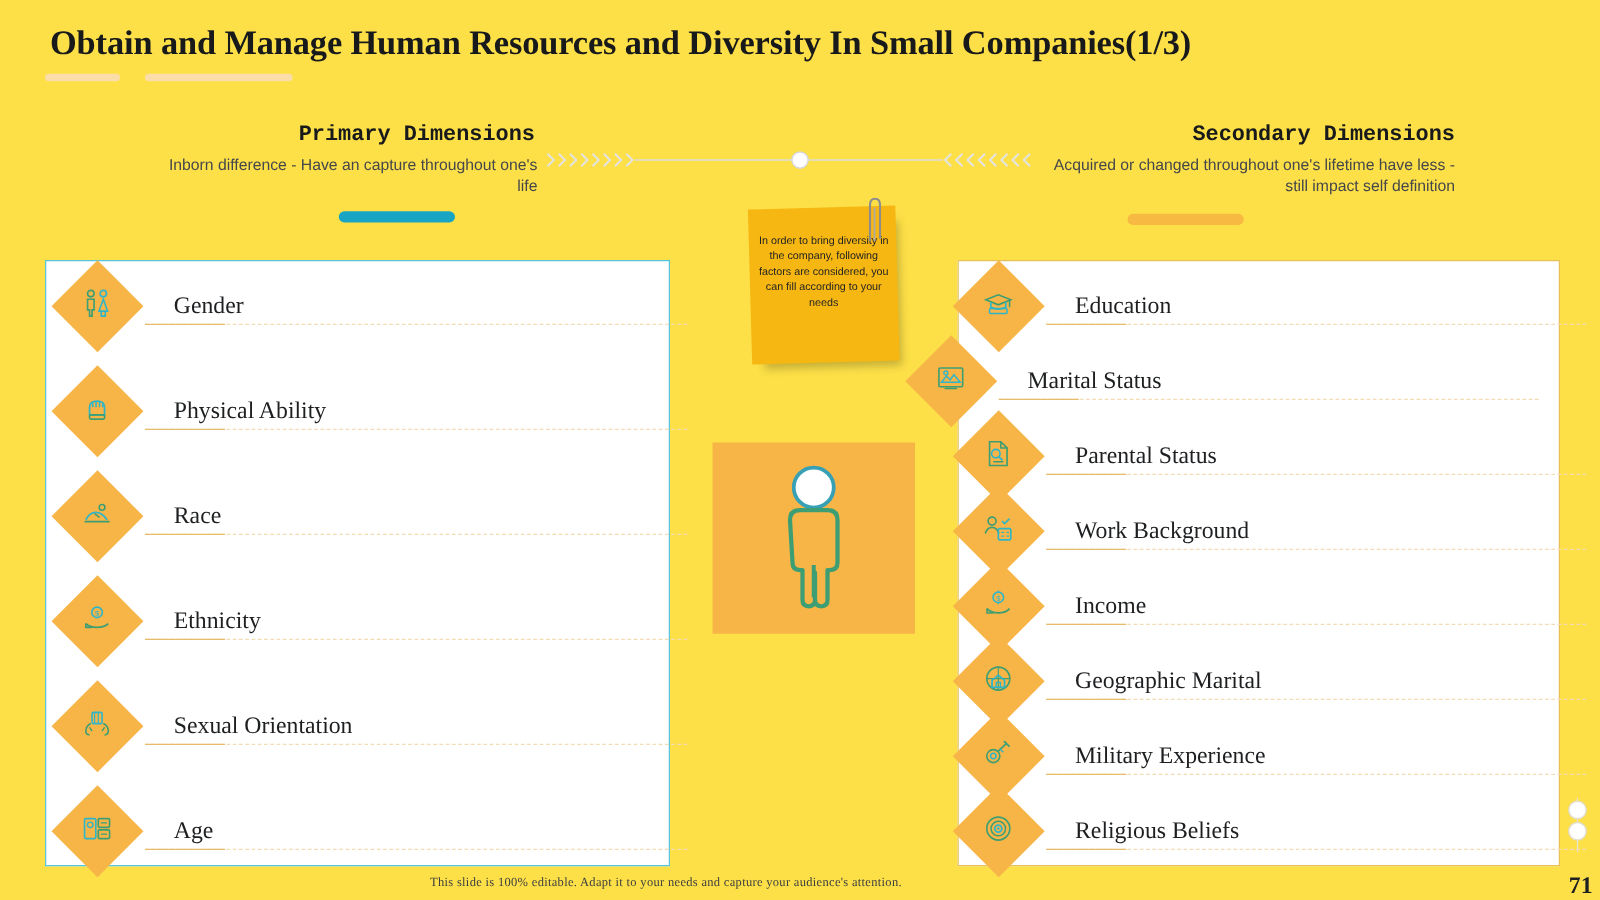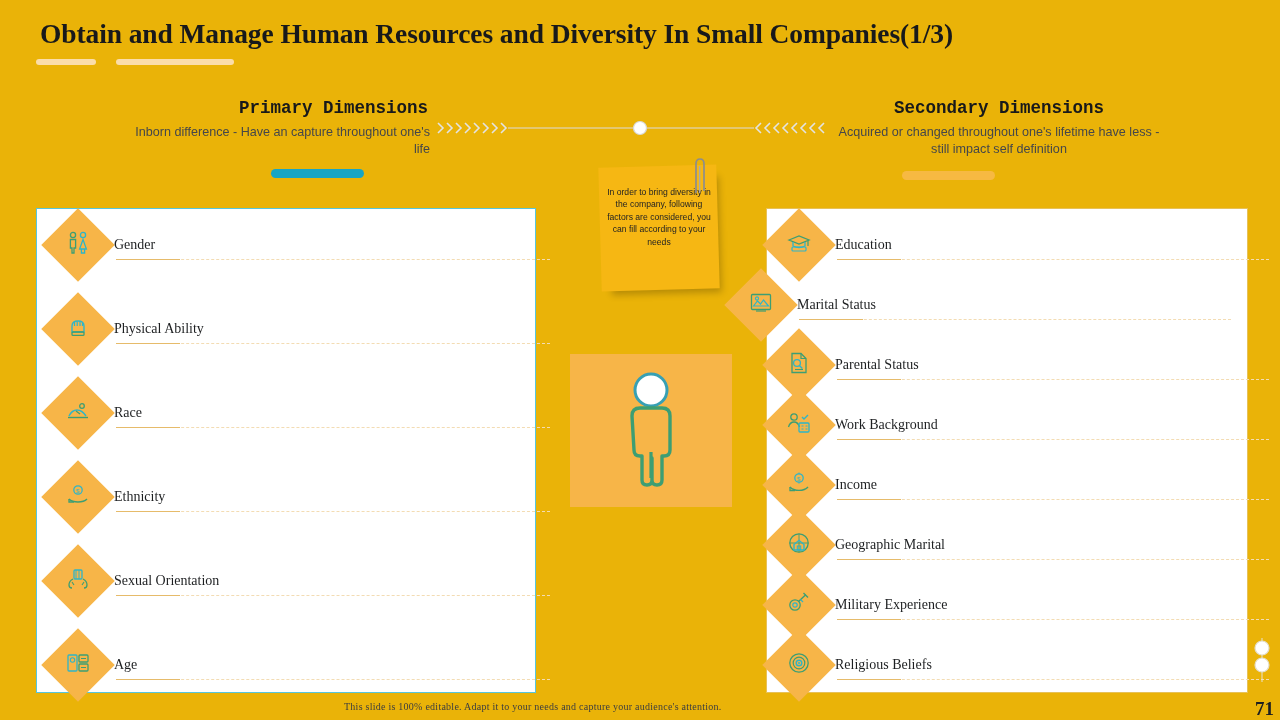--- a/index.html
+++ b/index.html
@@ -2,21 +2,21 @@
 <html><head>
 <meta charset="utf-8">
 <style>
   * { box-sizing: border-box; margin: 0; padding: 0; }
   html, body {
     width: 1280px; height: 720px;
     background: #ffffff;
     font-family: "Liberation Sans", sans-serif;
     overflow: hidden;
   }
-  .slide { position: relative; width: 1280px; height: 720px; background:#eab308; }
+  .slide { position: relative; width: 1280px; height: 720px; background:#fde047; }
 
   
   .title {
     position: absolute; left: 40px; top: 18px;
     font-family: "Liberation Serif", serif;
     font-weight: bold; font-size: 27.5px; letter-spacing: -0.1px;
     color: #18191b; white-space: nowrap;
   }
   .title-bars { position:absolute; left:36px; top:59px; display:flex; gap:20px; }
   .title-bar { height:6px; border-radius:3px; background:#fbddaa; }
@@ -32,43 +32,43 @@
   .sec-sub {
     font-family:"Liberation Sans", sans-serif;
     font-size:12.6px; color:#45474a; line-height:16.5px; margin-top:6px;
   }
   .sec-bar { height:9px; border-radius:5px; margin-top:12px; }
 
   .sec-left { left:130px; top:98px; width:300px; text-align:right; }
   .sec-left .sec-title { padding-right:2px; }
   .sec-left .sec-bar { width:93px; background:#18a5c4; margin-left:auto; margin-right:66px; }
 
-  .sec-right { left:834px; top:98px; width:330px; text-align:center; }
+  .sec-right { left:834px; top:98px; width:330px; text-align:right; }
   .sec-right .sec-bar { width:93px; background:#f7b942; margin-left:68px; margin-top:14px; }
 
   
   .connector { position:absolute; left:436px; top:118px; width:390px; height:20px; }
 
   
   .panel { position:absolute; background:#fff; }
   .panel-left  { left:36px;  top:208px; width:500px; height:485px; border:1.2px solid #57c6dd; }
   .panel-right { left:766px; top:208px; width:482px; height:485px; border:1.2px solid #e7c158; }
 
   
   .row { position:absolute; left:0; display:flex; align-items:center; }
   .diamond {
     width:52px; height:52px; background:#f7b548;
     transform:rotate(45deg); flex:0 0 52px;
     display:flex; align-items:center; justify-content:center;
   }
   .diamond > .glyph { transform:rotate(-45deg); display:block; }
   .row-body { margin-left:10px; position:relative; }
   .row-label {
-    font-family:"Liberation Serif", serif; font-size:14px;
-    color:#1d1f21; white-space:nowrap; line-height:20px;
+    font-family:"Liberation Serif", serif; font-size:19px;
+    color:#1d1f21; white-space:nowrap; line-height:20px;margin-left:25px;
   }
   .row-rule { position:absolute; left:2px; top:24px; height:1px; }
   .rule-solid { position:absolute; left:0; top:0; height:1.4px; width:64px; background:#e6bb6a; }
   .rule-dash  { position:absolute; left:0; top:0; height:0px;
                 border-top:1.4px dashed #f3dcb3; }
 
   
   .note-wrap { position:absolute; left:600px; top:166px; width:125px; height:135px; }
   .note {
     position:absolute; left:0; top:0; width:118px; height:124px;

